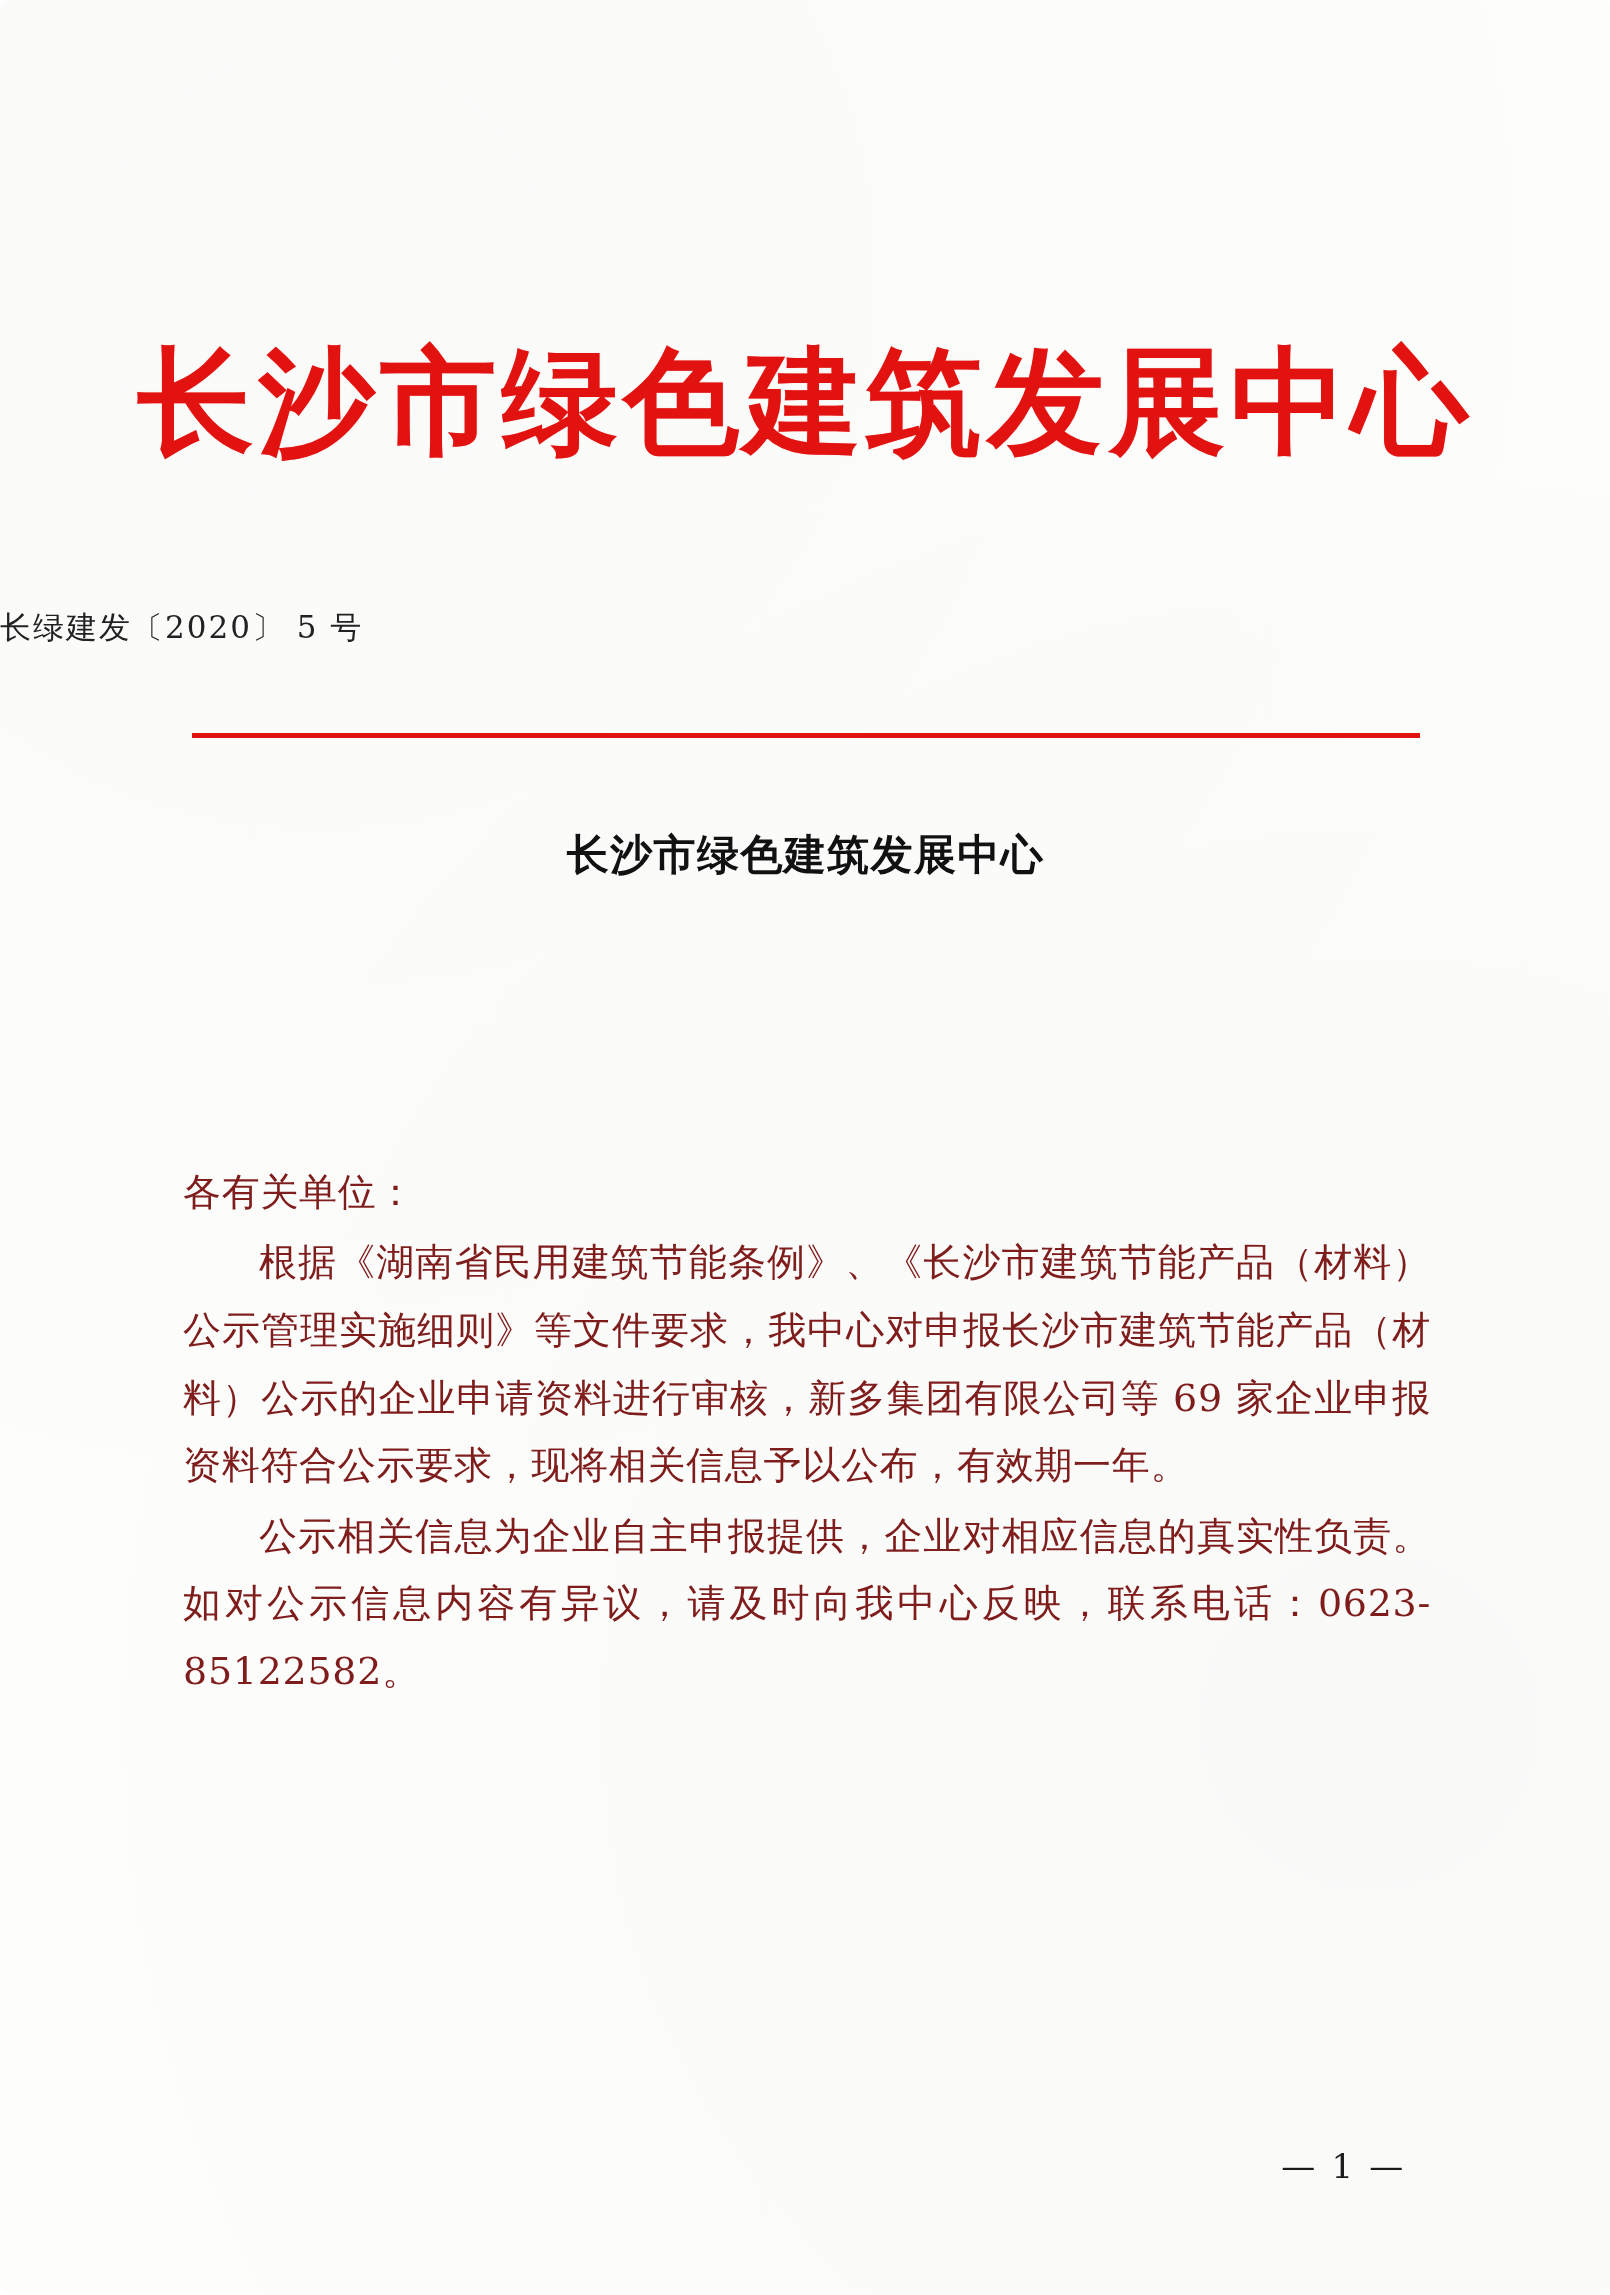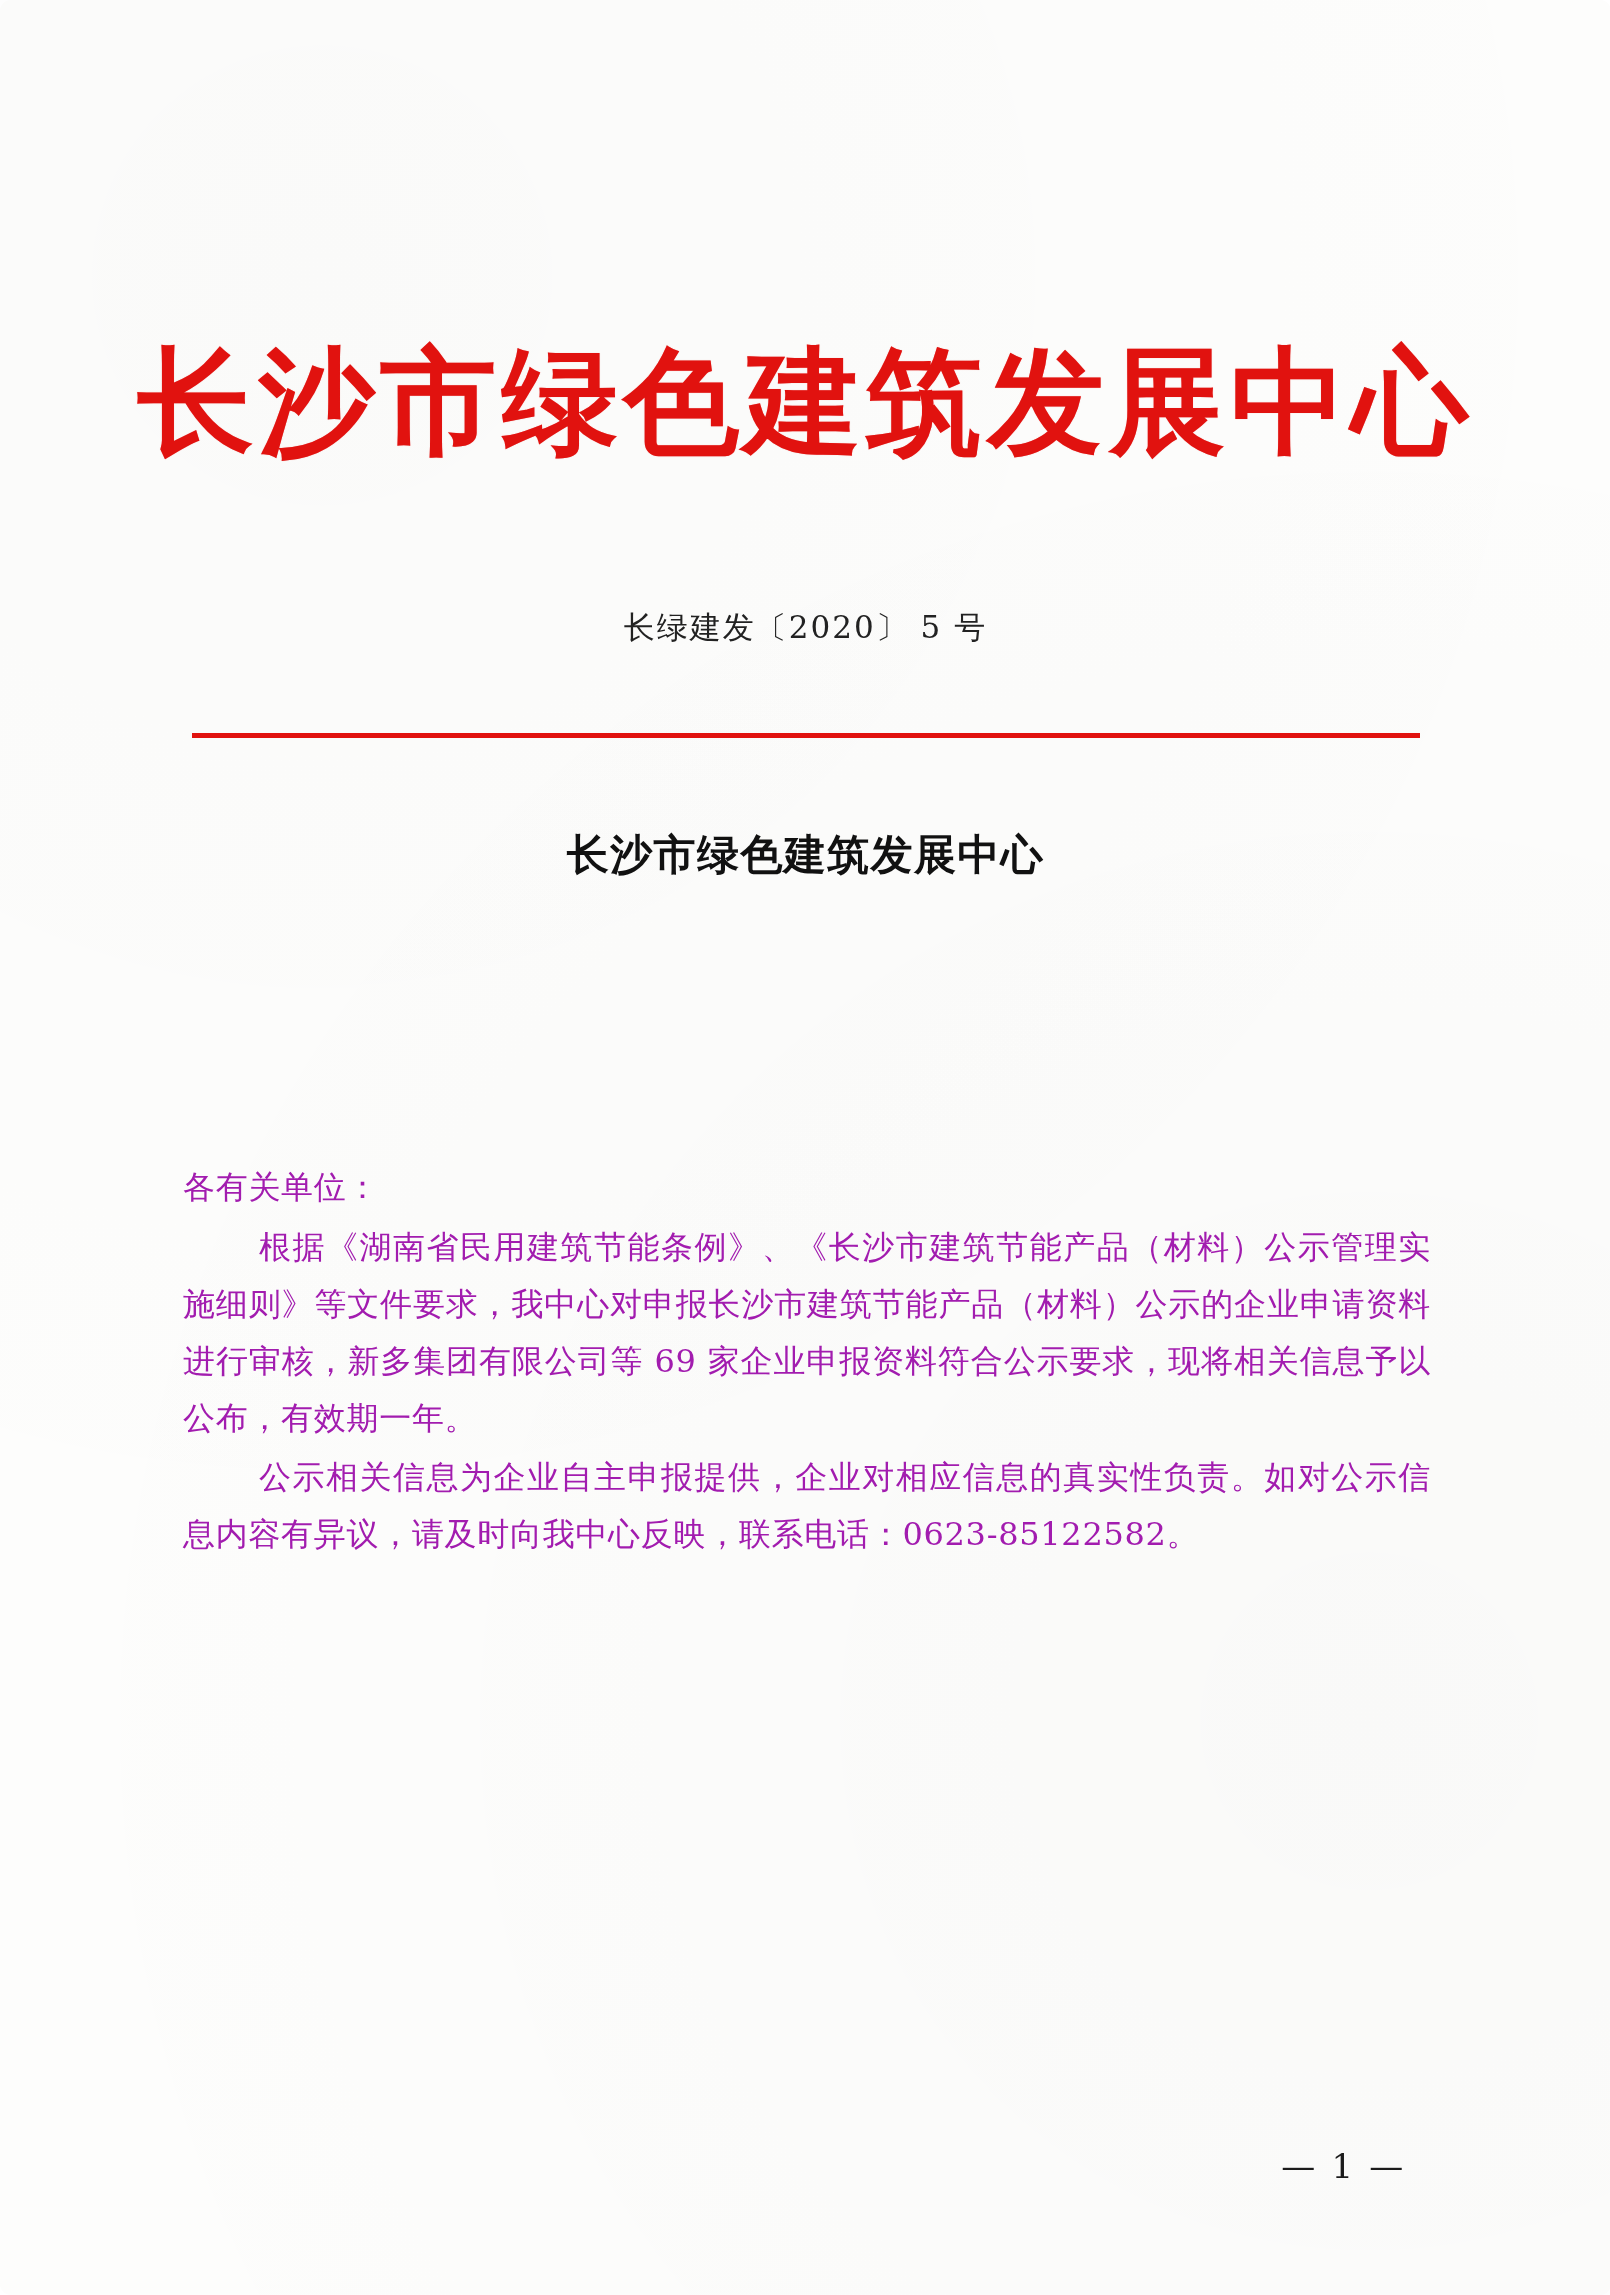--- a/index.html
+++ b/index.html
@@ -49,21 +49,20 @@
     line-height: 1.1;
     white-space: nowrap;
     text-shadow: 0 0 0.7px rgba(225,18,15,0.5);
   }
 
   .doc-number {
     position: absolute;
     top: 607px;
     left: 0;
     width: 100%;
-    text-align: center;
     font-size: 31px;
     letter-spacing: 2px;
     color: #222;
     font-family: "DejaVu Serif", "Liberation Serif", serif;
   }
 
   .red-rule {
     position: absolute;
     top: 733px;
     left: 192px;
@@ -88,23 +87,23 @@
   .title-block .tline {
     display: block;
     white-space: nowrap;
   }
 
   .body-block {
     position: absolute;
     top: 1159px;
     left: 183px;
     width: 1248px;
-    font-size: 32px;
+    font-size: 38px;
     line-height: 1.78;
-    color: #a21caf;
+    color: #7f1d1d;
     letter-spacing: 0.7px;
   }
   .body-block p {
     margin: 0 0 2.7px 0;
     text-align: justify;
     text-justify: inter-ideograph;
   }
   .indent {
     text-indent: 76px;
   }

